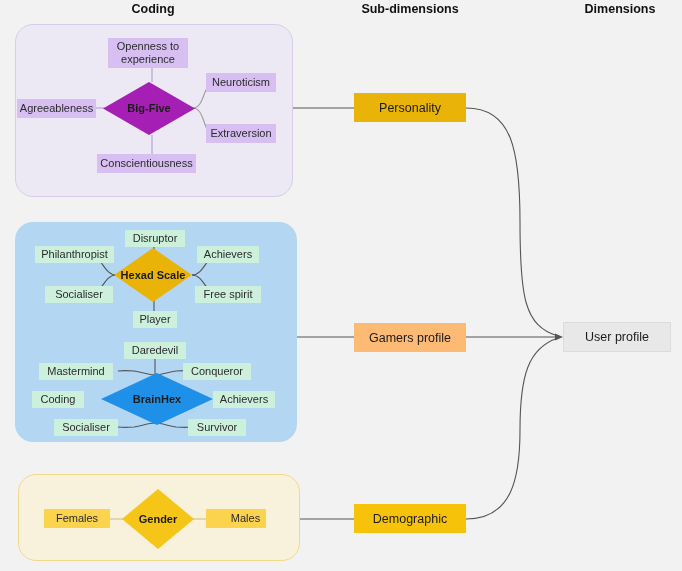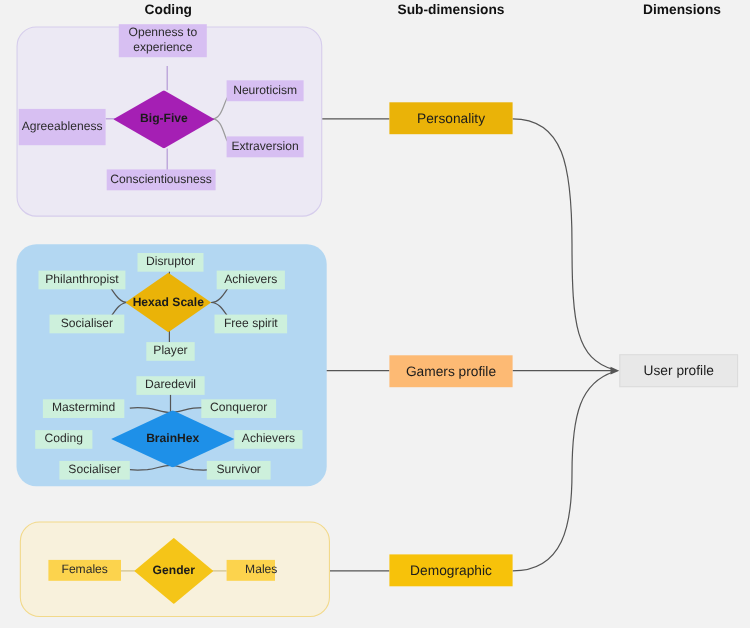--- a/index.html
+++ b/index.html
@@ -125,23 +125,23 @@
     <line class="lk" x1="293" y1="108" x2="354" y2="108"></line>
     <line class="lk" x1="297" y1="337" x2="354" y2="337"></line>
     <line class="lk" x1="300" y1="519" x2="354" y2="519"></line>
 
     <path class="lk" d="M466,108 C512,108 520,150 520,222 C520,296 524,326 558,336"></path>
     <line class="lk" x1="466" y1="337" x2="558" y2="337"></line>
     <path class="lk" d="M466,519 C512,519 520,478 520,430 C520,376 528,348 558,338"></path>
     <polygon points="563,337 555,333.5 555,340.5" fill="#555"></polygon>
   </svg>
 
-  <div class="leaf leaf-purple" style="left:108px;top:22px;width:80px;height:30px;">Openness to
+  <div class="leaf leaf-purple" style="left:108px;top:38px;width:80px;height:30px;">Openness to
 experience</div>
-  <div class="leaf leaf-purple" style="left:17px;top:99px;width:79px;height:33px;">Agreeableness</div>
+  <div class="leaf leaf-purple" style="left:17px;top:99px;width:79px;height:19px;">Agreeableness</div>
   <div class="leaf leaf-purple" style="left:206px;top:73px;width:70px;height:19px;">Neuroticism</div>
   <div class="leaf leaf-purple" style="left:206px;top:124px;width:70px;height:19px;">Extraversion</div>
   <div class="leaf leaf-purple" style="left:97px;top:154px;width:99px;height:19px;">Conscientiousness</div>
   <div class="diamond d-bigfive" style="left:103px;top:82px;width:92px;height:53px;">Big-Five</div>
 
   <div class="leaf leaf-mint" style="left:125px;top:230px;width:60px;height:17px;">Disruptor</div>
   <div class="leaf leaf-mint" style="left:35px;top:246px;width:79px;height:17px;">Philanthropist</div>
   <div class="leaf leaf-mint" style="left:45px;top:286px;width:68px;height:17px;">Socialiser</div>
   <div class="leaf leaf-mint" style="left:197px;top:246px;width:62px;height:17px;">Achievers</div>
   <div class="leaf leaf-mint" style="left:195px;top:286px;width:66px;height:17px;">Free spirit</div>
@@ -152,21 +152,21 @@
   <div class="leaf leaf-mint" style="left:124px;top:342px;width:62px;height:17px;">Daredevil</div>
   <div class="leaf leaf-mint" style="left:39px;top:363px;width:74px;height:17px;">Mastermind</div>
   <div class="leaf leaf-mint" style="left:183px;top:363px;width:68px;height:17px;">Conqueror</div>
   <div class="leaf leaf-mint" style="left:32px;top:391px;width:52px;height:17px;">Coding</div>
   <div class="leaf leaf-mint" style="left:213px;top:391px;width:62px;height:17px;">Achievers</div>
   <div class="leaf leaf-mint" style="left:54px;top:419px;width:64px;height:17px;">Socialiser</div>
   <div class="leaf leaf-mint" style="left:188px;top:419px;width:58px;height:17px;">Survivor</div>
   <div class="diamond d-brainhex" style="left:101px;top:373px;width:112px;height:52px;">BrainHex</div>
 
   <div class="leaf leaf-gold" style="left:44px;top:509px;width:66px;height:19px;">Females</div>
-  <div class="leaf leaf-gold" style="left:206px;top:509px;width:44px;height:19px;padding-left:24px;">Males</div>
+  <div class="leaf leaf-gold" style="left:206px;top:509px;width:60px;height:19px;padding-left:24px;">Males</div>
   <div class="diamond d-gender" style="left:122px;top:489px;width:72px;height:60px;">Gender</div>
 
   <div class="node-box nb-personality" style="left:354px;top:93px;width:112px;height:29px;">Personality</div>
   <div class="node-box nb-gamers" style="left:354px;top:323px;width:112px;height:29px;">Gamers profile</div>
   <div class="node-box nb-demographic" style="left:354px;top:504px;width:112px;height:29px;">Demographic</div>
 
   <div class="node-box nb-user" style="left:563px;top:322px;width:108px;height:30px;">User profile</div>
 
 </div>
 

